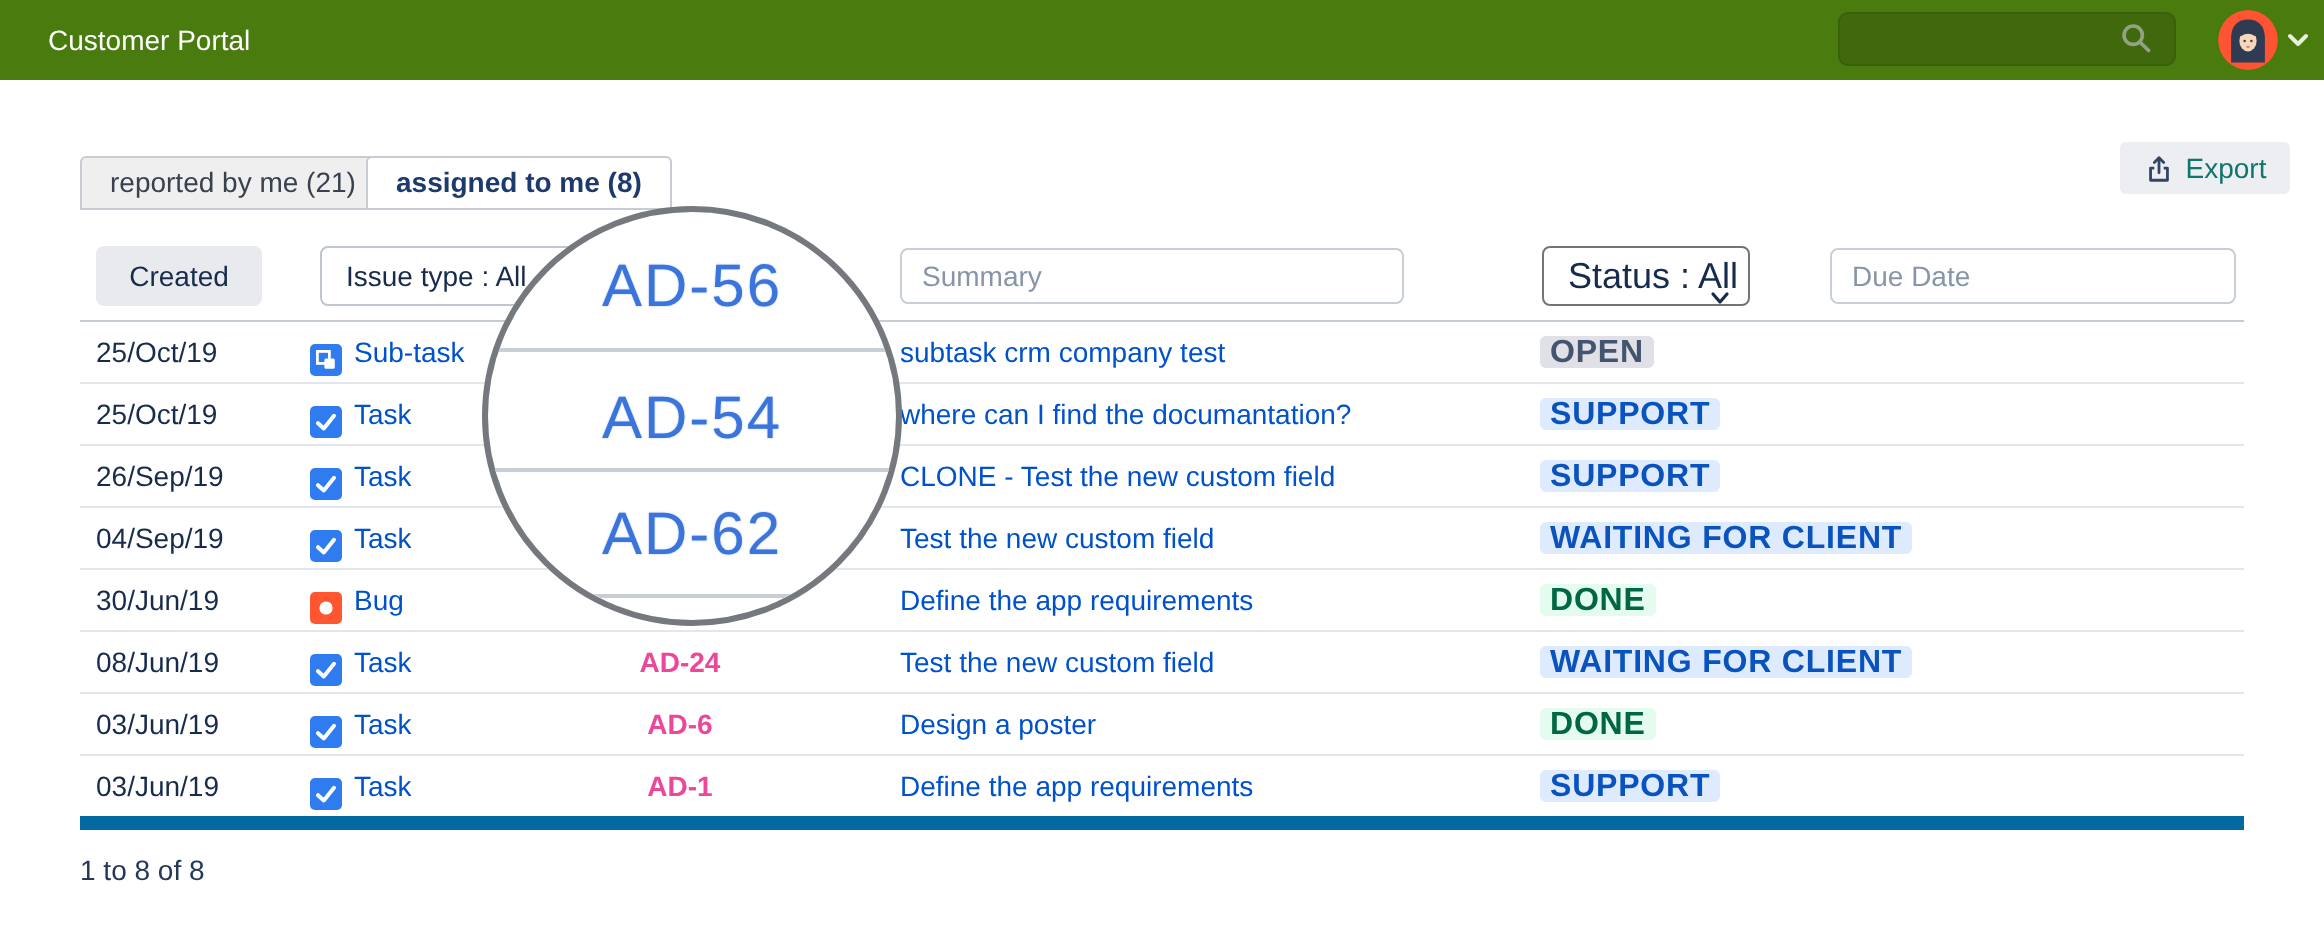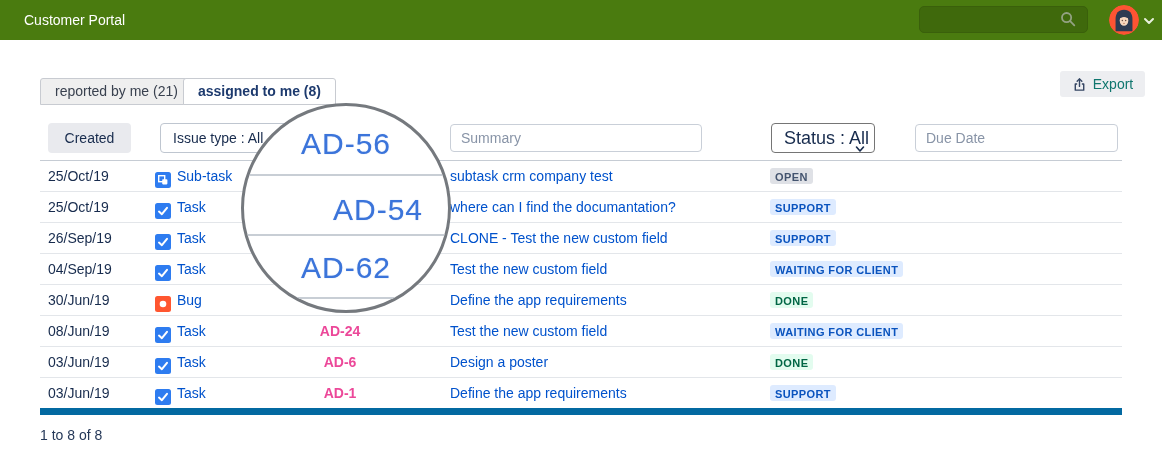--- a/index.html
+++ b/index.html
@@ -83,41 +83,41 @@
   }
   .row { position: relative; height: 31px; border-top: 1px solid #e3e6ea; cursor: pointer; }
   .row:first-child { border-top-color: #c6ccd4; }
   .cell { position: absolute; top: 0; height: 30px; line-height: 30px; font-size: 14px; white-space: nowrap; }
   .c-date    { left: 8px;  color: #172b4d; }
   .c-icon    { left: 115px; top: 7px; width: 16px; height: 16px; }
   .c-type    { left: 137px; color: #0052cc; }
   .c-key     { left: 300px; transform: translateX(-50%); color: #ec4899; font-weight: bold; }
   .c-summary { left: 410px; color: #0052cc; }
   .c-status  { left: 730px; top: 7px; height: 16px; line-height: 16px;
-               font-size: 11px; font-weight: bold; letter-spacing: 0.4px;
+               font-size: 16px; font-weight: bold; letter-spacing: 0.4px;
                padding: 1px 5px 0 5px; border-radius: 3px; }
   .badge-gray  { background: #dfe1e6; color: #44546f; }
   .badge-blue  { background: #deebff; color: #0a53be; }
   .badge-green { background: #e3fcef; color: #006644; }
   .table-footer {
     position: absolute; left: 40px; top: 427px; font-size: 14px; color: #253858;
   }
   
   .magnifier {
     position: absolute; left: 241px; top: 103px; width: 210px; height: 210px;
     border-radius: 50%; border: 3px solid #75797e; background: #ffffff;
     overflow: hidden; z-index: 10;
   }
   .mag-key {
     position: absolute; left: 0; width: 100%; text-align: center;
     font-size: 30px; font-weight: 500; letter-spacing: 1px; color: #3b74da;
     text-shadow: 0 0 1px rgba(59,116,218,0.45);
   }
   .mag-key-1 { top: 21px; }
-  .mag-key-2 { top: 87px; margin-left: 32px; }
+  .mag-key-2 { top: 87px; }
   .mag-key-3 { top: 145px; }
   .mag-line { position: absolute; left: 0; width: 100%; height: 2px; background: #c8ced5; }
   .mag-line-1 { top: 68px; }
   .mag-line-2 { top: 128px; }
   .mag-line-3 { top: 191px; }
 </style>
 </head>
 <body>
 
 <div class="topbar">

